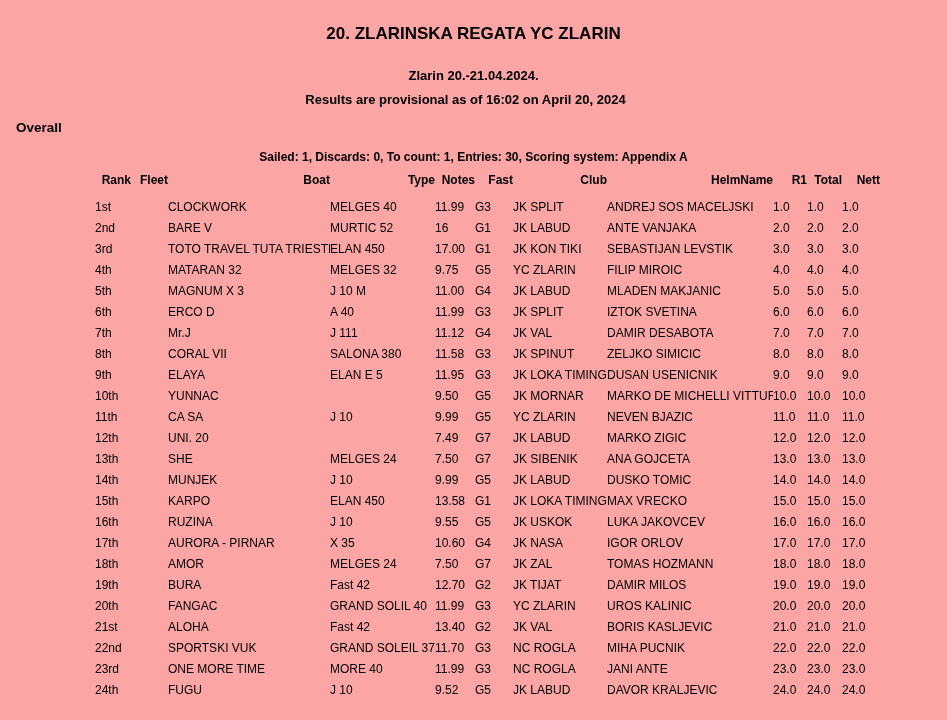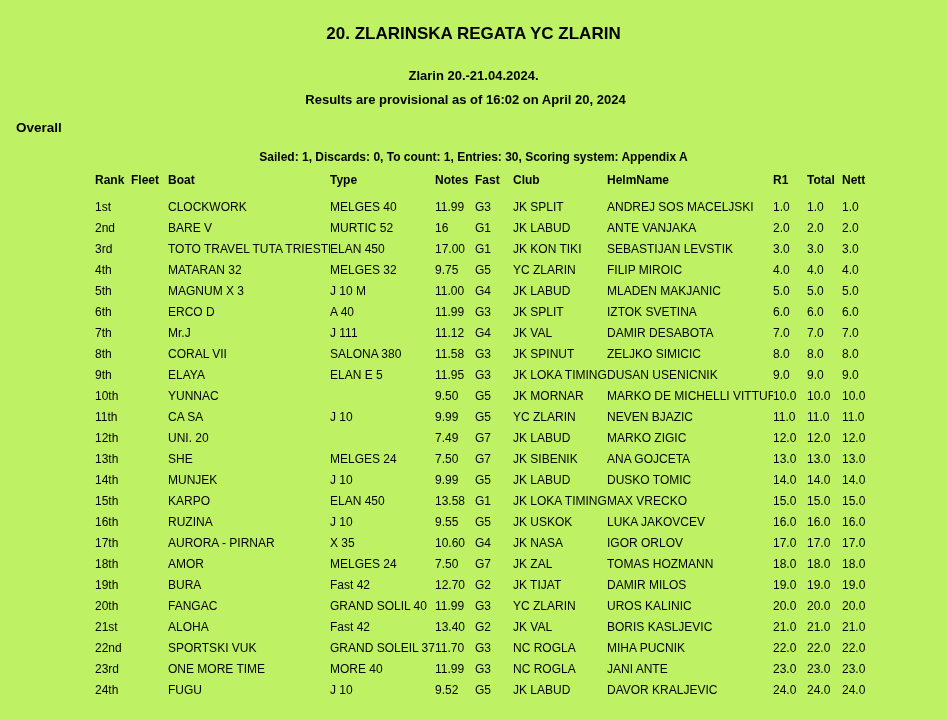--- a/index.html
+++ b/index.html
@@ -7,21 +7,21 @@
     padding: 0;
     background: #ffffff;
     color: #000000;
     font-family: "Liberation Sans", "DejaVu Sans", sans-serif;
   }
   .page {
     position: relative;
     width: 947px;
     height: 720px;
     overflow: hidden;
-    background: #bef264;
+    background: #fca5a5;
   }
   .title {
     margin: 0;
     padding-top: 25px;
     text-align: center;
     font-size: 17px;
     line-height: 17px;
     font-weight: bold;
   }
   .subtitle {
@@ -67,20 +67,21 @@
     font-weight: normal;
     white-space: nowrap;
     overflow: hidden;
     height: 21px;
   }
   table.results thead th {
     font-weight: bold;
     height: 23px;
     vertical-align: top;
     padding-top: 2px;
+    text-align: right;
   }
 </style>
 </head>
 <body>
 
 <div class="page">
 
   <h1 class="title">20. ZLARINSKA REGATA YC ZLARIN</h1>
   <h2 class="subtitle">Zlarin 20.-21.04.2024.</h2>
   <p class="provisional">Results are provisional as of 16:02 on April 20, 2024</p>

